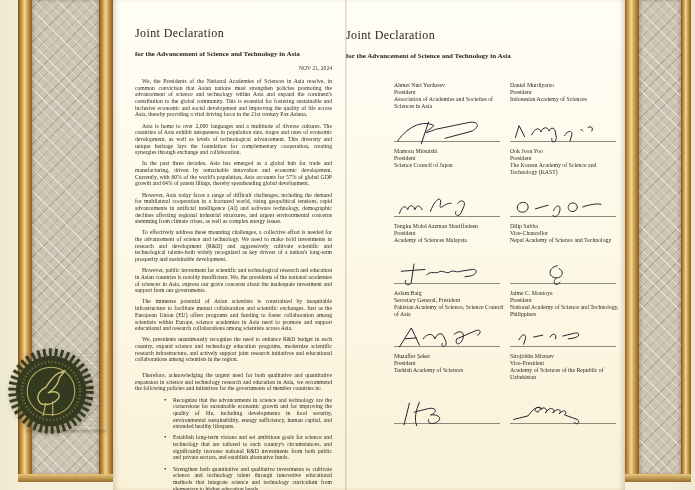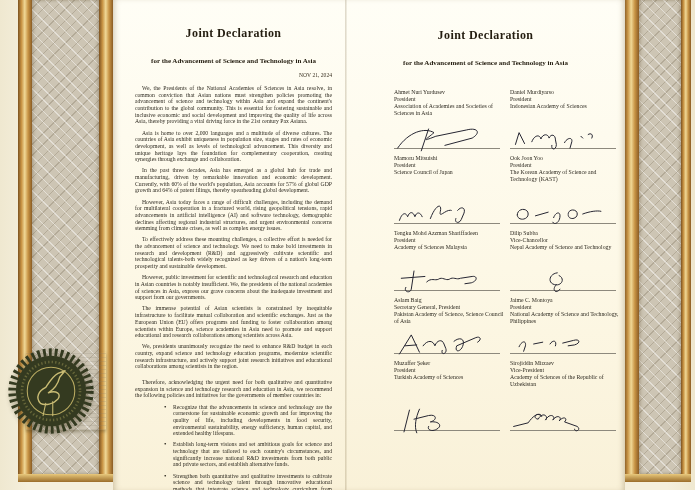--- a/index.html
+++ b/index.html
@@ -26,22 +26,22 @@
 
   
   .page{position:absolute;top:0;height:490px;background:linear-gradient(180deg,#fffef6,#fdf8e6 55%,#f9f1d8);}
   .page-left{left:113px;width:233px;box-shadow:inset 4px 0 6px -3px rgba(110,85,40,.35);}
   .page-right{left:346px;width:279px;box-shadow:inset -4px 0 6px -3px rgba(110,85,40,.35);}
   .page-divider{position:absolute;top:0;left:345px;width:2px;height:490px;
     background:linear-gradient(90deg,rgba(120,100,60,.28),rgba(120,100,60,.08));}
 
   
   .lp-inner{padding:26px 14px 0 22px;}
-  .doc-title{font-size:12px;font-weight:bold;text-align:center;letter-spacing:.4px;color:#241d10;}
-  .doc-subtitle{font-size:7px;font-weight:bold;text-align:center;margin-top:16px;color:#241d10;}
+  .doc-title{font-size:12px;font-weight:normal;text-align:left;letter-spacing:.4px;color:#241d10;}
+  .doc-subtitle{font-size:7px;font-weight:bold;margin-top:9px;color:#241d10;}
   .doc-date{font-size:5.6px;text-align:right;margin-top:7px;margin-bottom:7px;color:#3a3222;}
   .body-text p{font-size:5.7px;line-height:1.17;text-align:justify;margin:0 0 4.5px 0;text-indent:7px;}
   .body-text p.pre-gap{margin-top:9px;}
   ul.rec-list{list-style:none;margin:2px 0 0 0;padding:0 0 0 30px;}
   ul.rec-list li{position:relative;font-size:5.7px;line-height:1.17;text-align:justify;margin:0 0 4.5px 0;padding-left:8px;}
   ul.rec-list li::before{content:"•";position:absolute;left:-1px;top:-1px;font-size:7px;color:#1d1a12;}
 
   
   .rp-inner{padding:28px 0 0 0;}
   .sig-grid{display:grid;grid-template-columns:112px 112px;grid-template-rows:66px 75px 67px 63px 77px;

